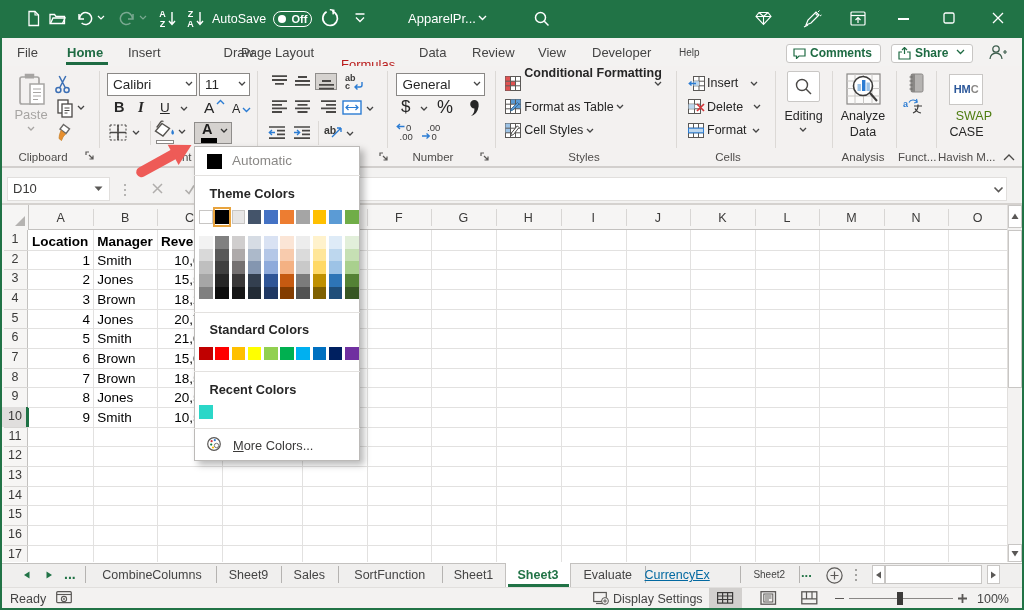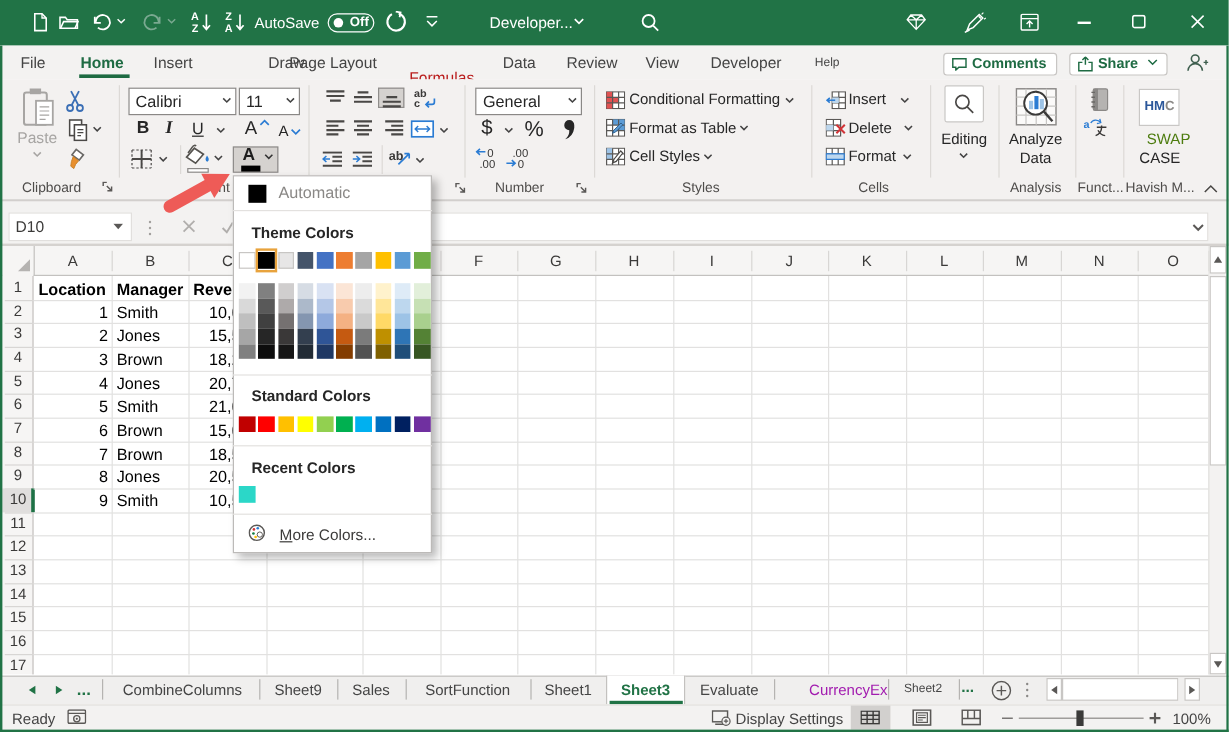--- a/index.html
+++ b/index.html
@@ -39,21 +39,21 @@
 <div class="a" style="left:272.5px;top:11px;width:39.5px;height:15.5px;border:1.5px solid #fff;border-radius:8.5px"></div>
 <div class="a" style="left:277.5px;top:14.5px;width:8.5px;height:8.5px;background:#fff;border-radius:50%"></div>
 <div class="a" style="left:291.5px;top:12px;height:14px;line-height:14px;font-size:11px;color:#ffffff;white-space:nowrap;"><b>Off</b></div>
 <svg class="a" style="left:320px;top:9px;" width="20" height="19" viewBox="0 0 20 19">
     <path d="M12.2 2.2 a7.3 7.3 0 1 1 -5.6 0.6" fill="none" stroke="#ffffff" stroke-width="1.7"></path>
     <path d="M9.8 0.6 l4 0.8 -0.8 4" fill="none" stroke="#ffffff" stroke-width="1.5"></path>
   </svg>
 <svg class="a" style="left:354px;top:13px;" width="12" height="11" viewBox="0 0 12 11">
     <path d="M1.5 1 h9 M2 4.5 l4 4 l4-4" fill="none" stroke="#ffffff" stroke-width="1.3"></path>
   </svg>
-<div class="a" style="left:408px;top:11px;height:16px;line-height:16px;font-size:13px;color:#ffffff;white-space:nowrap;">Developer...</div>
+<div class="a" style="left:408px;top:11px;height:16px;line-height:16px;font-size:13px;color:#ffffff;white-space:nowrap;">ApparelPr...</div>
 <svg class="a" style="left:478px;top:15px;" width="9" height="7" viewBox="0 0 9 7">
     <path d="M1 1 l3.5 3.5 L8 1" fill="none" stroke="#ffffff" stroke-width="1.4"></path>
   </svg>
 <svg class="a" style="left:534px;top:11px;" width="16" height="16" viewBox="0 0 16 16">
     <circle cx="6.5" cy="6.5" r="5" fill="none" stroke="#ffffff" stroke-width="1.5"></circle>
     <path d="M10.3 10.3 L14.5 14.5" stroke="#ffffff" stroke-width="1.5"></path>
   </svg>
 <svg class="a" style="left:755px;top:11px;" width="17" height="15" viewBox="0 0 17 15">
     <path d="M4 1.5 h9 l3 4 l-7.5 8 l-7.5-8 z M1 5.5 h15 M4 1.5 l4.5 4 l4.5-4 M8.5 5.5 v7.5" fill="none" stroke="#ffffff" stroke-width="1.1"></path>
   </svg>
@@ -274,21 +274,21 @@
     <path d="M1 4 v-3 h3 M4 4 l4 4 M8 4.5 v3.5 h-3.5" fill="none" stroke="#5a5856" stroke-width="1.2"></path>
   </svg>
 <svg class="a" style="left:504.7px;top:76px;" width="16" height="15" viewBox="0 0 16 15">
     <rect x="0.5" y="0.5" width="15" height="14" fill="#fff" stroke="#5a5856" stroke-width="1"></rect>
     <rect x="0.5" y="0.5" width="5" height="4.67" fill="#e05252"></rect>
     <rect x="0.5" y="5.17" width="5" height="4.67" fill="#e05252"></rect>
     <rect x="0.5" y="9.84" width="5" height="4.67" fill="#e05252"></rect>
     <rect x="5.5" y="5.17" width="5" height="4.67" fill="#e05252"></rect>
     <path d="M0.5 5.2 h15 M0.5 9.8 h15 M5.5 0.5 v14 M10.5 0.5 v14" stroke="#5a5856" stroke-width="1"></path>
   </svg>
-<div class="a" style="left:524.3px;top:75px;height:17px;line-height:17px;font-size:12.5px;color:#262626;white-space:nowrap;">Conditional Formatting</div>
+<div class="a" style="left:524.3px;top:65px;height:17px;line-height:17px;font-size:12.5px;color:#262626;white-space:nowrap;font-weight:bold;">Conditional Formatting</div>
 <svg class="a" style="left:653.6px;top:80.5px;" width="8" height="6" viewBox="0 0 8 6">
     <path d="M1 1 l3.0 3.0 L7 1" fill="none" stroke="#444" stroke-width="1.3"></path>
   </svg>
 <svg class="a" style="left:504.7px;top:98.5px;" width="16" height="15" viewBox="0 0 16 15">
     <rect x="0.5" y="0.5" width="15" height="14" fill="#fff" stroke="#5a5856" stroke-width="1"></rect>
     <rect x="5.5" y="0.5" width="5" height="4.67" fill="#5b9bd5"></rect>
     <rect x="10.5" y="0.5" width="5" height="4.67" fill="#5b9bd5"></rect>
     <rect x="10.5" y="5.17" width="5" height="4.67" fill="#5b9bd5"></rect>
     <path d="M0.5 5.2 h15 M0.5 9.8 h15 M5.5 0.5 v14 M10.5 0.5 v14" stroke="#5a5856" stroke-width="1"></path>
     <path d="M14 5 L8 11 l-2.5 1 1-2.5 L12.5 3.5 z" fill="#5b9bd5" stroke="#2b5f8f" stroke-width="0.8"></path>
@@ -559,21 +559,21 @@
 <div class="a" style="left:216px;top:565px;width:65px;height:20px;line-height:20px;font-size:12.5px;color:#444444;text-align:center;white-space:nowrap;">Sheet9</div>
 <div class="a" style="left:281px;top:566.4px;width:1px;height:17px;background:#b5b3b1"></div>
 <div class="a" style="left:281px;top:565px;width:56.5px;height:20px;line-height:20px;font-size:12.5px;color:#444444;text-align:center;white-space:nowrap;">Sales</div>
 <div class="a" style="left:337.5px;top:566.4px;width:1px;height:17px;background:#b5b3b1"></div>
 <div class="a" style="left:337.5px;top:565px;width:104.5px;height:20px;line-height:20px;font-size:12.5px;color:#444444;text-align:center;white-space:nowrap;">SortFunction</div>
 <div class="a" style="left:442px;top:566.4px;width:1px;height:17px;background:#b5b3b1"></div>
 <div class="a" style="left:442px;top:565px;width:63px;height:20px;line-height:20px;font-size:12.5px;color:#444444;text-align:center;white-space:nowrap;">Sheet1</div>
 <div class="a" style="left:505px;top:566.4px;width:1px;height:17px;background:#b5b3b1"></div>
 <div class="a" style="left:571px;top:565px;width:73.5px;height:20px;line-height:20px;font-size:12.5px;color:#444444;text-align:center;white-space:nowrap;">Evaluate</div>
 <div class="a" style="left:644.5px;top:566.4px;width:1px;height:17px;background:#b5b3b1"></div>
-<div class="a" style="left:644.5px;top:565px;width:95.0px;height:20px;line-height:20px;font-size:12.5px;color:#a21caf;text-align:right;white-space:nowrap;">CurrencyEx</div>
+<div class="a" style="left:644.5px;top:565px;width:95.0px;height:20px;line-height:20px;font-size:12.5px;color:#0369a1;text-align:left;white-space:nowrap;text-decoration:underline;">CurrencyEx</div>
 <div class="a" style="left:739.5px;top:566.4px;width:1px;height:17px;background:#b5b3b1"></div>
 <div class="a" style="left:739.5px;top:565px;width:59.5px;height:20px;line-height:20px;font-size:10px;color:#444444;text-align:center;white-space:nowrap;">Sheet2</div>
 <div class="a" style="left:799px;top:566.4px;width:1px;height:17px;background:#b5b3b1"></div>
 <div class="a" style="left:505px;top:563px;width:66px;height:24px;background:#fff;border-left:1px solid #c3c1bf;border-right:1px solid #c3c1bf"></div>
 <div class="a" style="left:505px;top:565px;width:66px;height:20px;line-height:20px;font-size:12.5px;color:#217346;text-align:center;white-space:nowrap;font-weight:bold">Sheet3</div>
 <div class="a" style="left:507.5px;top:584px;width:61px;height:3px;background:#217346"></div>
 <div class="a" style="left:801px;top:565px;height:16px;line-height:16px;font-size:13px;color:#217346;white-space:nowrap;"><b>...</b></div>
 <svg class="a" style="left:826px;top:566.5px;" width="17" height="17" viewBox="0 0 17 17">
     <circle cx="8.5" cy="8.5" r="7.6" fill="none" stroke="#5a5856" stroke-width="1.2"></circle>
     <path d="M8.5 4.5 v8 M4.5 8.5 h8" stroke="#5a5856" stroke-width="1.2"></path>

